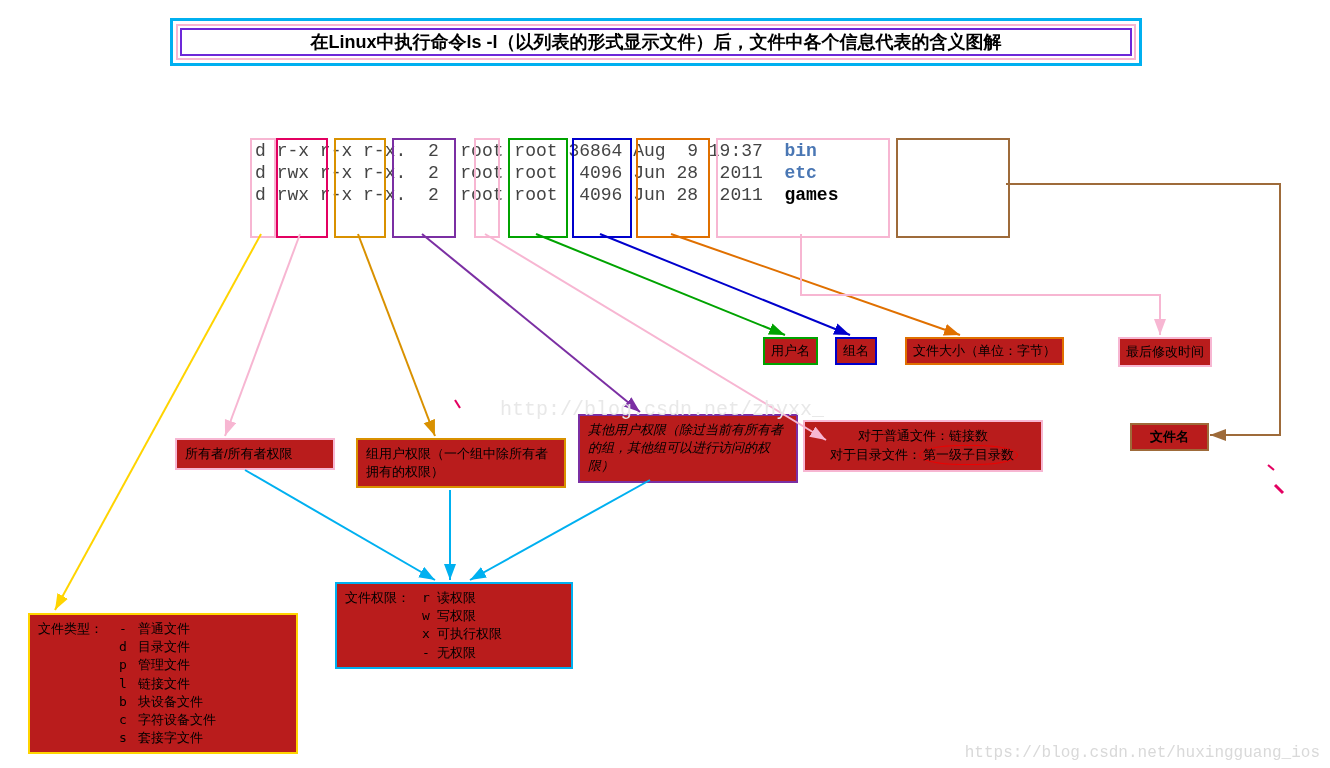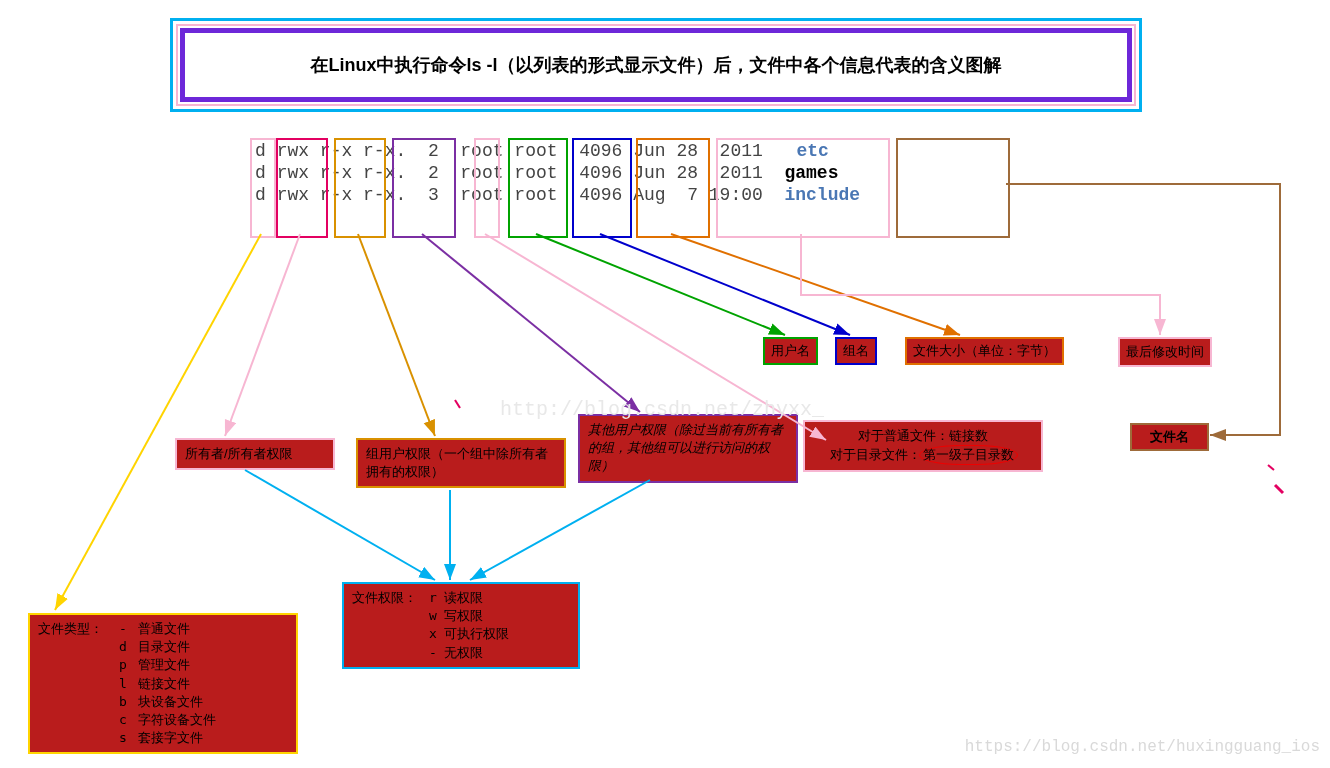--- a/index.html
+++ b/index.html
@@ -20,22 +20,22 @@
     top: 18px;
     width: 960px;
     border: 3px solid #00b0f0;
     padding: 3px;
   }
   .title-mid {
     border: 2px solid #f7b6d2;
     padding: 2px;
   }
   .title-inner {
-    border: 5px solid #6d28d9;
-    padding: 20px 10px;
+    border: 2px solid #6d28d9;
+    padding: 0 10px;
     text-align: center;
     font-size: 18px;
     font-weight: bold;
     color: #000;
   }
   .mono {
     font-family: "Consolas", "Menlo", "Courier New", monospace;
     font-size: 18px;
     line-height: 22px;
     white-space: pre;
@@ -57,21 +57,21 @@
     position: absolute;
     border: 2px solid;
     padding: 5px 8px;
     font-size: 13px;
     line-height: 1.4;
     background: #b91c1c;
   }
   .watermark {
     position: absolute;
     right: 10px;
-    bottom: 12px;
+    bottom: 6px;
     font-size: 16px;
     font-family: "Courier New", monospace;
     color: #d9d9d9;
   }
   .watermark-mid {
     position: absolute;
     font-size: 20px;
     font-family: "Courier New", monospace;
     color: #e8e8e8;
   }
@@ -95,23 +95,23 @@
 <body>
 
 <div class="title-outer">
   <div class="title-mid">
     <div class="title-inner">在Linux中执行命令ls -l（以列表的形式显示文件）后，文件中各个信息代表的含义图解</div>
   </div>
 </div>
 
 <div class="ls-area">
   <div id="ls-lines">
-      <div class="mono"><span>d</span> <span>rwx</span> <span>r-x</span> <span>r-x.</span>  <span>2</span>  <span>root</span> <span>root</span> <span> 4096</span> <span>Jun 28  2011 </span> <span style="color:#4a77b4;font-weight:bold;margin-left:12px;">etc</span></div>
+      <div class="mono"><span>d</span> <span>r-x</span> <span>r-x</span> <span>r-x.</span>  <span>2</span>  <span>root</span> <span>root</span> <span>36864</span> <span>Aug  9 19:37 </span> <span style="color:#4a77b4;font-weight:bold;">bin</span></div>
+      <div class="mono"><span>d</span> <span>rwx</span> <span>r-x</span> <span>r-x.</span>  <span>2</span>  <span>root</span> <span>root</span> <span> 4096</span> <span>Jun 28  2011 </span> <span style="color:#4a77b4;font-weight:bold;">etc</span></div>
       <div class="mono"><span>d</span> <span>rwx</span> <span>r-x</span> <span>r-x.</span>  <span>2</span>  <span>root</span> <span>root</span> <span> 4096</span> <span>Jun 28  2011 </span> <span style="color:#000000;font-weight:bold;">games</span></div>
-      <div class="mono"><span>d</span> <span>rwx</span> <span>r-x</span> <span>r-x.</span>  <span>3</span>  <span>root</span> <span>root</span> <span> 4096</span> <span>Aug  7 19:00 </span> <span style="color:#4a77b4;font-weight:bold;">include</span></div>
     </div>
 </div>
 
 <div class="col-box" style="left:250px;width:22px;border-color:#f7b6d2;"></div>
 <div class="col-box" style="left:276px;width:48px;border-color:#e30061;"></div>
 <div class="col-box" style="left:334px;width:48px;border-color:#d99100;"></div>
 <div class="col-box" style="left:392px;width:60px;border-color:#7b2fa3;"></div>
 <div class="col-box" style="left:474px;width:22px;border-color:#f7b6d2;"></div>
 <div class="col-box" style="left:508px;width:56px;border-color:#00a300;"></div>
 <div class="col-box" style="left:572px;width:56px;border-color:#0000cc;"></div>
@@ -131,21 +131,21 @@
 
 <div class="annot" style="left:803px;top:420px;border-color:#f7b6d2;width:220px;text-align:center;">
   <span>对于普通文件：链接数</span><br>
   <span>对于目录文件：</span><span class="red-circled">第一级子目录数</span>
 </div>
 
 <div class="annot" style="left:28px;top:613px;border-color:#ffd400;width:250px;">
   <div id="ft-content"><span style="display:inline-block;width:70px;vertical-align:top;">文件类型：</span><span style="display:inline-block;"><span style="display:inline-block;width:30px;text-align:center;font-family:monospace;">-</span><span>普通文件</span><br><span style="display:inline-block;width:30px;text-align:center;font-family:monospace;">d</span><span>目录文件</span><br><span style="display:inline-block;width:30px;text-align:center;font-family:monospace;">p</span><span>管理文件</span><br><span style="display:inline-block;width:30px;text-align:center;font-family:monospace;">l</span><span>链接文件</span><br><span style="display:inline-block;width:30px;text-align:center;font-family:monospace;">b</span><span>块设备文件</span><br><span style="display:inline-block;width:30px;text-align:center;font-family:monospace;">c</span><span>字符设备文件</span><br><span style="display:inline-block;width:30px;text-align:center;font-family:monospace;">s</span><span>套接字文件</span><br></span></div>
 </div>
 
-<div class="annot" style="left:342px;top:582px;border-color:#00b0f0;width:218px;">
+<div class="annot" style="left:335px;top:582px;border-color:#00b0f0;width:218px;">
   <div id="perm-content"><span style="display:inline-block;width:70px;vertical-align:top;">文件权限：</span><span style="display:inline-block;"><span style="display:inline-block;width:22px;text-align:center;font-family:monospace;">r</span><span>读权限</span><br><span style="display:inline-block;width:22px;text-align:center;font-family:monospace;">w</span><span>写权限</span><br><span style="display:inline-block;width:22px;text-align:center;font-family:monospace;">x</span><span>可执行权限</span><br><span style="display:inline-block;width:22px;text-align:center;font-family:monospace;">-</span><span>无权限</span><br></span></div>
 </div>
 
 <svg class="arrows">
   <defs>
     <marker id="arr-pink" markerWidth="10" markerHeight="10" refX="8" refY="3" orient="auto">
         <path d="M0,0 L8,3 L0,6 Z" fill="#f7b6d2"></path>
       </marker>
     <marker id="arr-magenta" markerWidth="10" markerHeight="10" refX="8" refY="3" orient="auto">
         <path d="M0,0 L8,3 L0,6 Z" fill="#e30061"></path>

